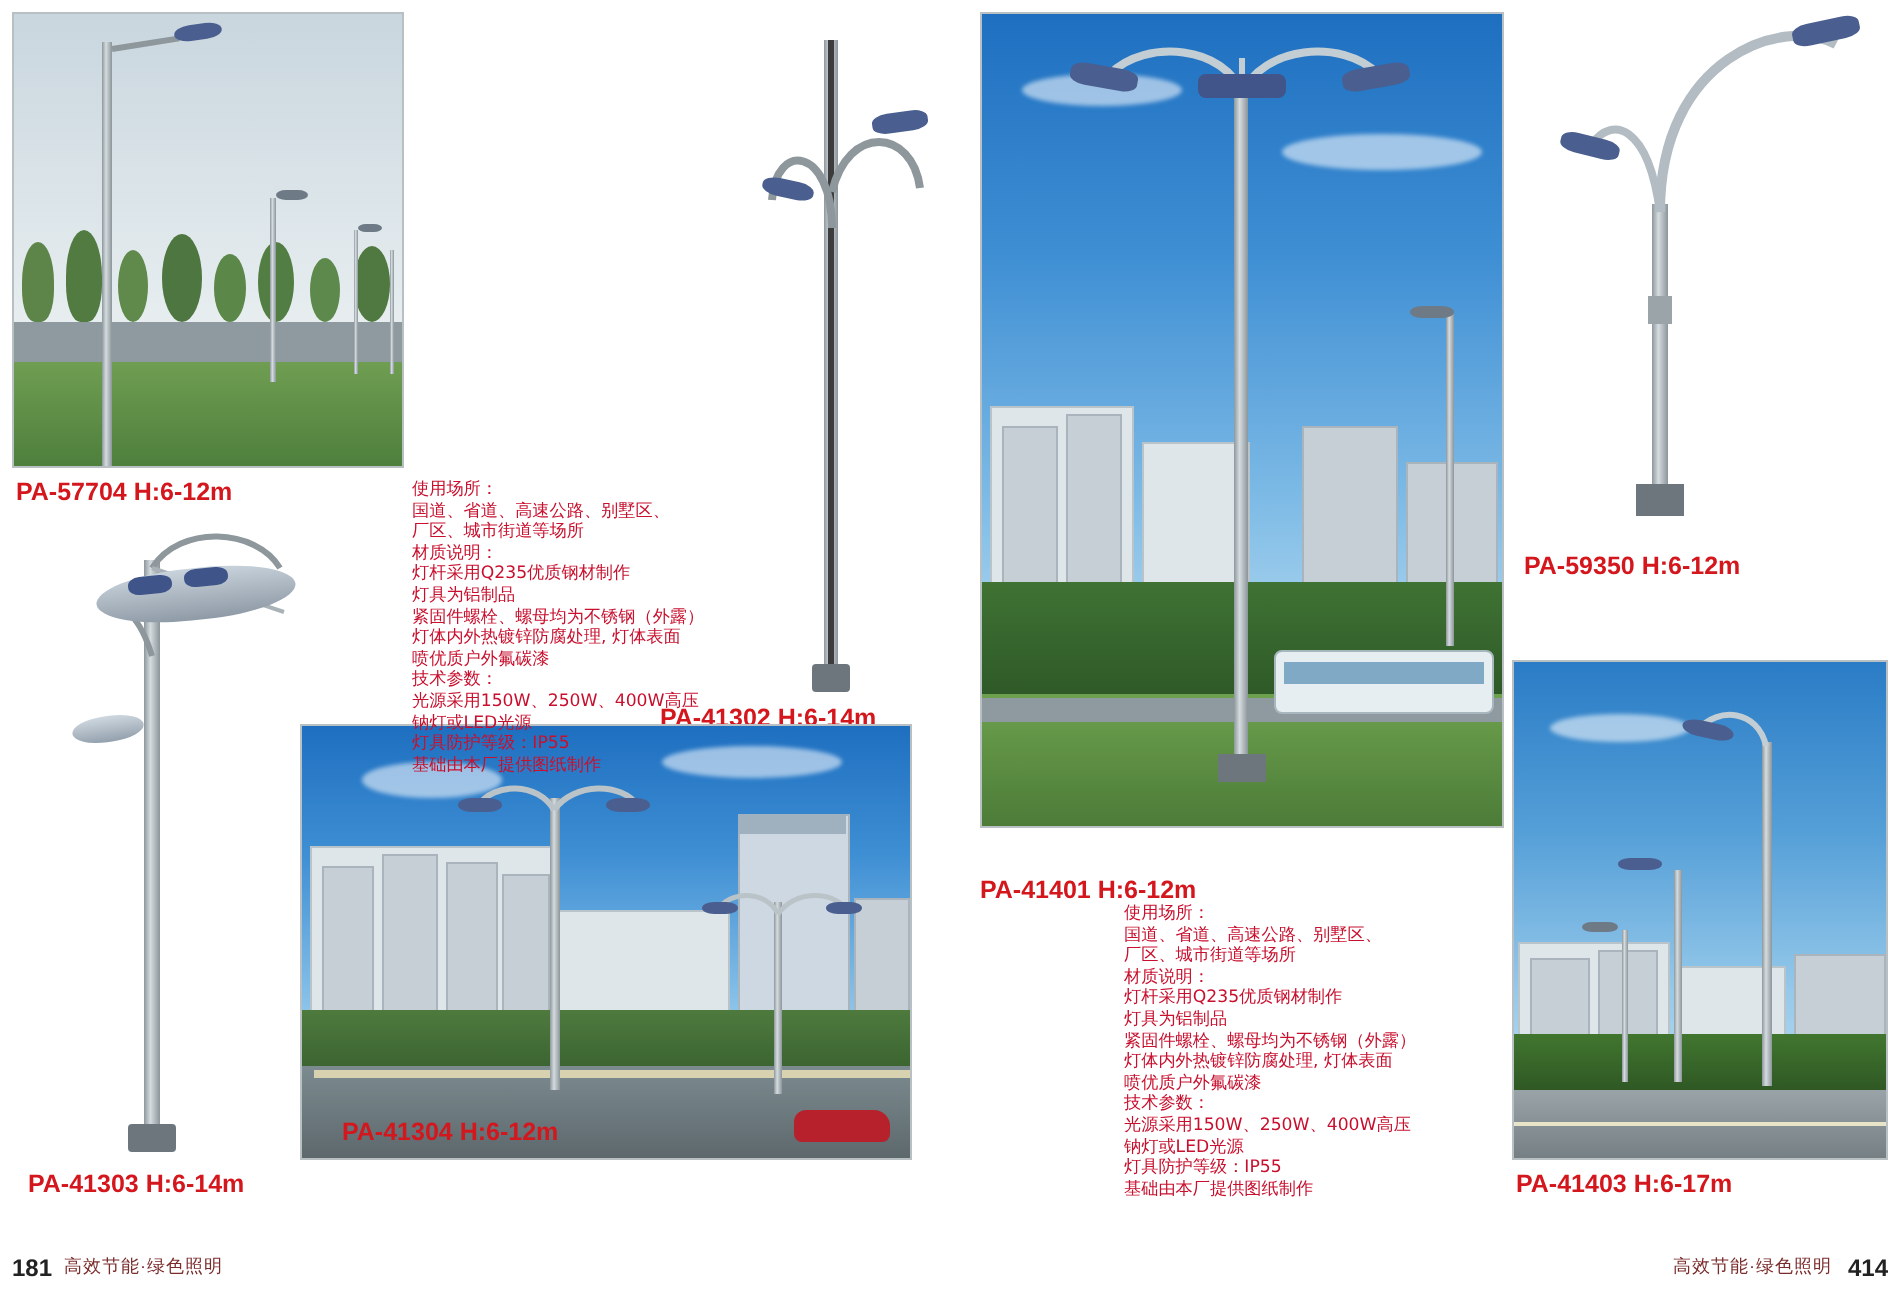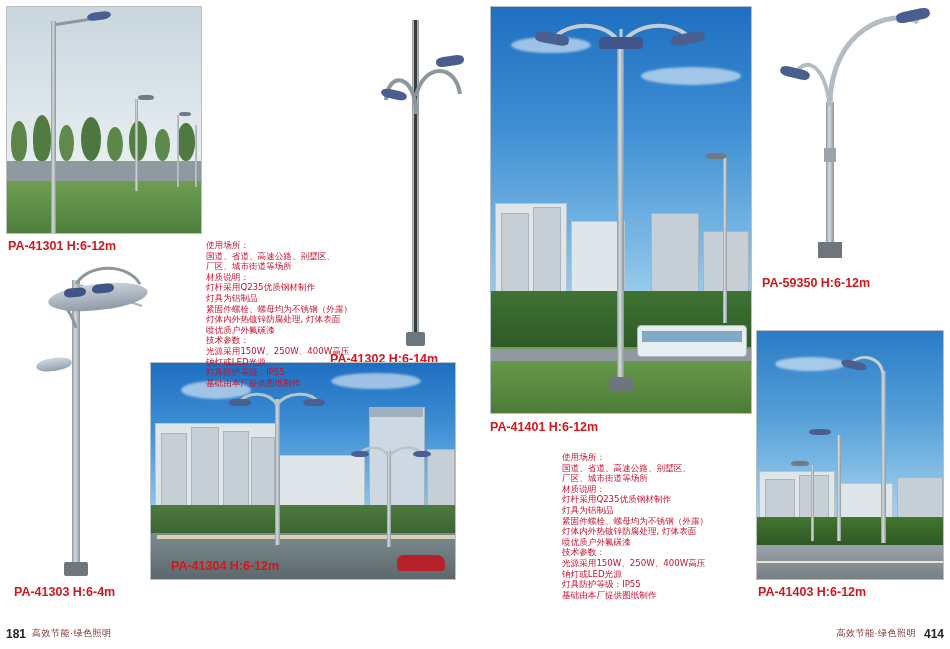--- a/index.html
+++ b/index.html
@@ -84,21 +84,21 @@
     <div class="pole" style="left:44px;top:14px;width:5px;height:212px;"></div>
     <div class="arm" style="left:49px;top:16px;width:34px;height:3px;transform:rotate(-9deg);transform-origin:left center;"></div>
     <div class="lamp" style="left:80px;top:5px;width:24px;height:8px;transform:rotate(-8deg);"></div>
 
     <div class="pole" style="left:128px;top:92px;width:3px;height:92px;"></div>
     <div class="lamp grey" style="left:131px;top:88px;width:16px;height:5px;"></div>
     <div class="pole" style="left:170px;top:108px;width:2px;height:72px;"></div>
     <div class="lamp grey" style="left:172px;top:105px;width:12px;height:4px;"></div>
     <div class="pole" style="left:188px;top:118px;width:2px;height:62px;"></div>
   </div>
-  <div class="caption" style="left:8px;top:239px;">PA-41301 H:6-12m</div>
+  <div class="caption" style="left:8px;top:239px;">PA-57704 H:6-12m</div>
 
   <div style="position:absolute;left:380px;top:6px;width:88px;height:340px;">
     <div class="pole" style="left:32px;top:14px;width:7px;height:326px;"></div>
     <div style="position:absolute;left:34px;top:14px;width:3px;height:326px;background:#3c3c3c;"></div>
 
     <svg width="88" height="120" style="position:absolute;left:0;top:38px;">
       <path d="M36 70 C36 30 8 26 6 56" stroke="#8d979c" stroke-width="4" fill="none"></path>
       <path d="M36 52 C44 18 76 20 80 50" stroke="#8d979c" stroke-width="4" fill="none"></path>
     </svg>
     <div class="lamp" style="left:1px;top:84px;width:26px;height:9px;transform:rotate(12deg);"></div>
@@ -115,21 +115,21 @@
       <path d="M56 70 C50 50 40 42 34 46" stroke="#8d979c" stroke-width="3" fill="none"></path>
     </svg>
 
     <div style="position:absolute;left:28px;top:26px;width:100px;height:26px;background:linear-gradient(#c9d3dc,#8e9aa6);border-radius:50px/14px;transform:rotate(-6deg);"></div>
     <div style="position:absolute;left:44px;top:30px;width:22px;height:9px;background:#3f5488;border-radius:6px/4px;transform:rotate(-6deg);"></div>
     <div style="position:absolute;left:72px;top:26px;width:22px;height:9px;background:#3f5488;border-radius:6px/4px;transform:rotate(-6deg);"></div>
 
     <div style="position:absolute;left:16px;top:100px;width:36px;height:13px;background:linear-gradient(#cfd8e0,#93a0ad);border-radius:18px/7px;transform:rotate(-8deg);"></div>
     <div class="base" style="left:44px;top:304px;width:24px;height:14px;border-radius:2px;"></div>
   </div>
-  <div class="caption" style="left:14px;top:585px;">PA-41303 H:6-4m</div>
+  <div class="caption" style="left:14px;top:585px;">PA-41303 H:6-14m</div>
 
   <div class="photo" style="left:150px;top:362px;width:306px;height:218px;">
     <div class="sky blue"></div>
     <div class="cloud" style="left:30px;top:18px;width:70px;height:18px;"></div>
     <div class="cloud" style="left:180px;top:10px;width:90px;height:16px;"></div>
 
     <div class="bld2" style="left:4px;top:60px;width:120px;height:118px;"></div>
     <div class="bld" style="left:10px;top:70px;width:24px;height:104px;"></div>
     <div class="bld" style="left:40px;top:64px;width:26px;height:110px;"></div>
     <div class="bld" style="left:72px;top:68px;width:24px;height:106px;"></div>
@@ -210,21 +210,21 @@
       <path d="M94 14 L94 34" stroke="#c3ced4" stroke-width="3" fill="none"></path>
     </svg>
     <div class="lamp" style="left:44px;top:26px;width:34px;height:11px;transform:rotate(10deg);"></div>
     <div class="lamp" style="left:180px;top:26px;width:34px;height:11px;transform:rotate(-10deg);"></div>
     <div style="position:absolute;left:108px;top:30px;width:44px;height:12px;background:#42558a;border-radius:4px;"></div>
     <div class="base" style="left:118px;top:370px;width:24px;height:14px;"></div>
 
     <div class="pole" style="left:232px;top:150px;width:4px;height:166px;"></div>
     <div class="lamp grey" style="left:214px;top:146px;width:22px;height:6px;"></div>
   </div>
-  <div class="caption" style="left:490px;top:420px;">PA-41401 H:6-12m</div>
+  <div class="caption" style="left:490px;top:438px;">PA-41401 H:6-12m</div>
 
   <div style="position:absolute;left:768px;top:6px;width:170px;height:264px;">
     <div class="pole" style="left:58px;top:96px;width:8px;height:154px;"></div>
     <svg width="170" height="130" style="position:absolute;left:0;top:0;">
       <path d="M62 100 C62 22 124 2 150 16" stroke="#b2bcc2" stroke-width="5" fill="none"></path>
       <path d="M62 100 C56 56 38 52 28 66" stroke="#b2bcc2" stroke-width="4" fill="none"></path>
     </svg>
     <div class="lamp" style="left:128px;top:4px;width:34px;height:11px;transform:rotate(-12deg);"></div>
     <div class="lamp" style="left:12px;top:62px;width:30px;height:10px;transform:rotate(14deg);"></div>
     <div style="position:absolute;left:56px;top:142px;width:12px;height:14px;background:#9aa4a9;"></div>
@@ -251,21 +251,21 @@
       <path d="M48 22 C44 4 24 2 14 14" stroke="#c3ced4" stroke-width="3" fill="none"></path>
     </svg>
     <div class="lamp" style="left:84px;top:30px;width:26px;height:8px;transform:rotate(12deg);"></div>
 
     <div class="pole" style="left:80px;top:104px;width:4px;height:106px;"></div>
     <div class="lamp" style="left:52px;top:98px;width:22px;height:6px;"></div>
 
     <div class="pole" style="left:54px;top:134px;width:3px;height:76px;"></div>
     <div class="lamp grey" style="left:34px;top:130px;width:18px;height:5px;"></div>
   </div>
-  <div class="caption" style="left:758px;top:585px;">PA-41403 H:6-12m</div>
+  <div class="caption" style="left:758px;top:585px;">PA-41403 H:6-17m</div>
 
   <div style="position:absolute;left:562px;top:452px;width:160px;">
     <div class="spec hd" style="position:relative;">使用场所：</div>
     <div class="spec" style="position:relative;">国道、省道、高速公路、别墅区、
 厂区、城市街道等场所</div>
     <div class="spec hd" style="position:relative;">材质说明：</div>
     <div class="spec" style="position:relative;">灯杆采用Q235优质钢材制作
 灯具为铝制品
 紧固件螺栓、螺母均为不锈钢（外露）
 灯体内外热镀锌防腐处理, 灯体表面

